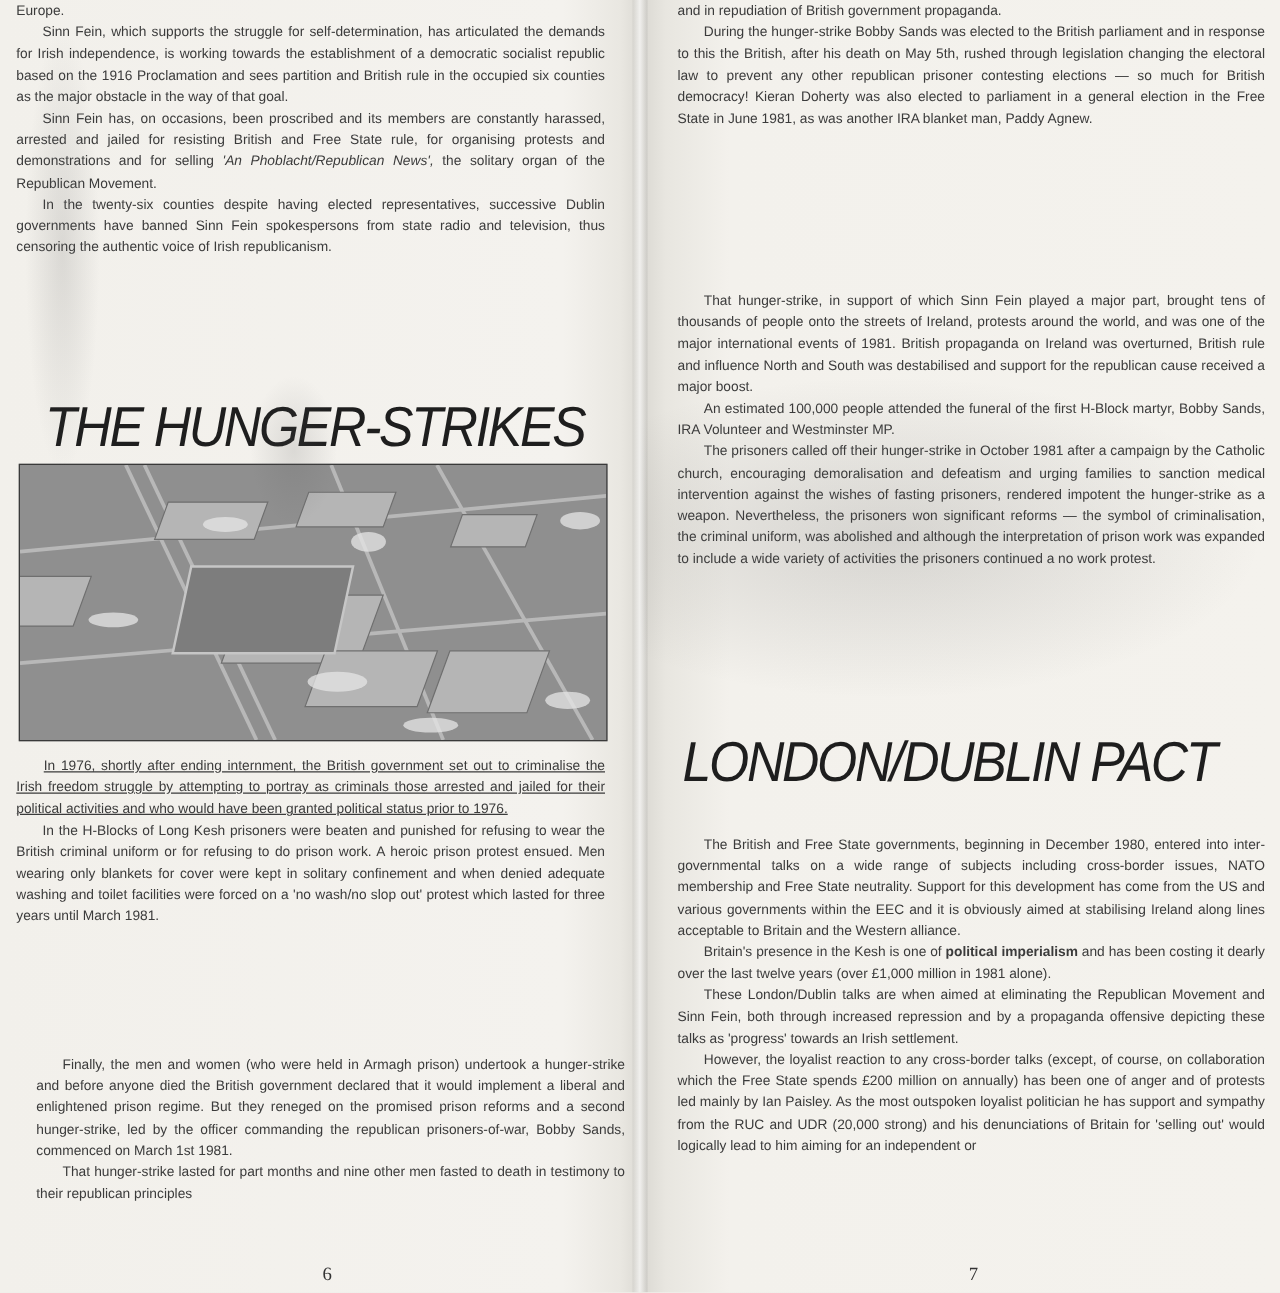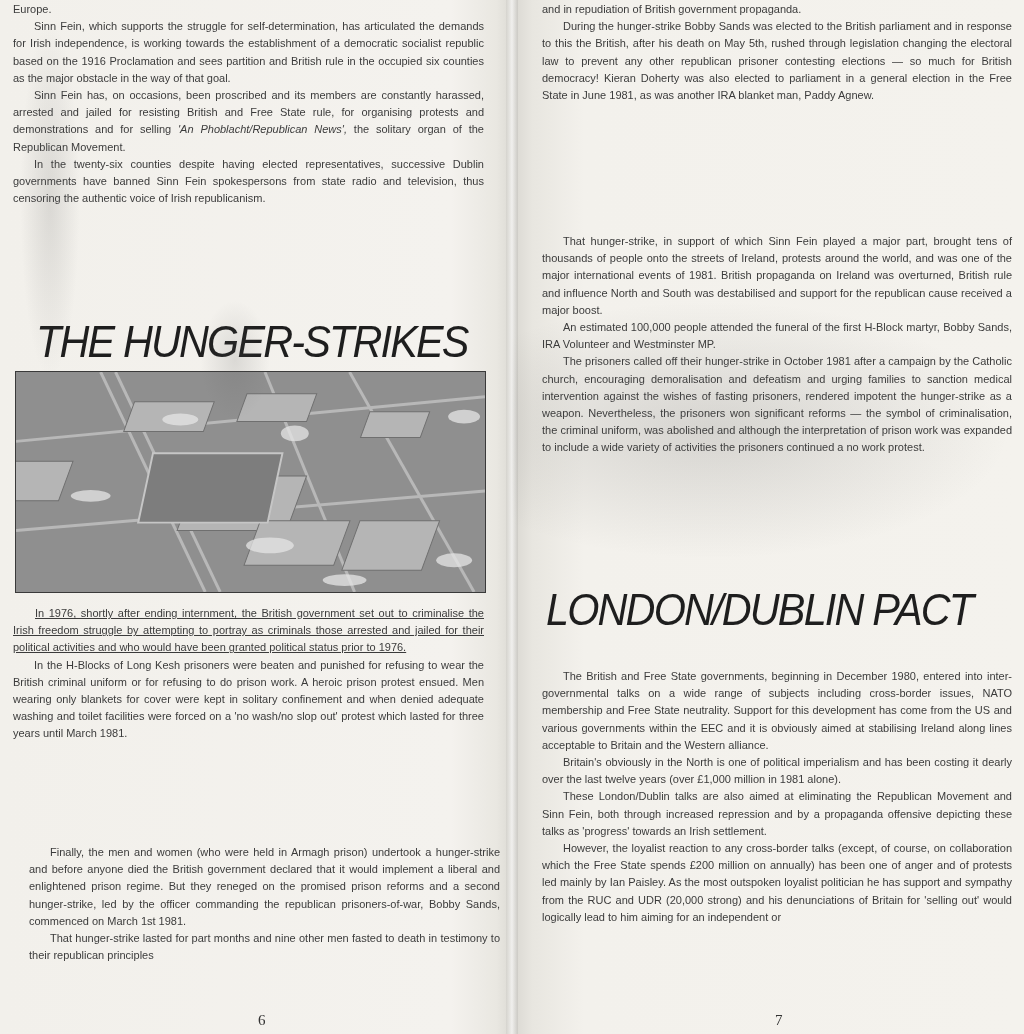--- a/index.html
+++ b/index.html
@@ -18,21 +18,21 @@
       background: linear-gradient(to right, rgba(0,0,0,0.05), rgba(255,255,255,0.6), rgba(0,0,0,0.08)); }
     .text {
       position: absolute;
       font-size: 11px; line-height: 17.2px;
       text-align: justify;
       color: #3b3b3b;
     }
     .text p { margin: 0; text-indent: 21px; }
     .text p.noindent { text-indent: 0; }
     .text em { font-style: italic; }
-    .text b { font-weight: normal; }
+    .text b { font-weight: bold; }
     .heading {
       position: absolute;
       font-family: "Liberation Sans", sans-serif;
       font-style: italic;
       font-weight: normal;
       color: #1e1e1e;
       letter-spacing: -2px;
       transform: scaleX(0.92);
       transform-origin: left top;
       white-space: nowrap;
@@ -131,22 +131,22 @@
     <div class="text" style="left:30px; top:233px; width:470px;">
       <p>That hunger-strike, in support of which Sinn Fein played a major part, brought tens of thousands of people onto the streets of Ireland, protests around the world, and was one of the major international events of 1981.  British propaganda on Ireland was overturned, British rule and influence North and South was destabilised and support for the republican cause received a major boost.</p>
       <p>An estimated 100,000 people attended the funeral of the first H-Block martyr, Bobby Sands, IRA Volunteer and Westminster MP.</p>
       <p>The prisoners called off their hunger-strike in October 1981 after a campaign by the Catholic church, encouraging demoralisation and defeatism and urging families to sanction medical intervention against the wishes of fasting prisoners, rendered impotent the hunger-strike as a weapon. Nevertheless, the prisoners won significant reforms — the symbol of criminalisation, the criminal uniform, was abolished and although the interpretation of prison work was expanded to include a wide variety of activities the prisoners continued a no work protest.</p>
     </div>
 
     <div class="heading" style="left:34px; top:584px; font-size:45px;">LONDON/DUBLIN PACT</div>
 
     <div class="text" style="left:30px; top:668px; width:470px;">
       <p>The British and Free State governments, beginning in December 1980, entered into inter-governmental talks on a wide range of subjects including cross-border issues, NATO membership and Free State neutrality.  Support for this development has come from the US and various governments within the EEC and it is obviously aimed at stabilising Ireland along lines acceptable to Britain and the Western alliance.</p>
-      <p><span>Britain's obviously in the North is one of </span><b>political imperialism</b><span> and has been costing it dearly over the last twelve years (over £1,000 million in 1981 alone).</span></p>
-      <p>These London/Dublin talks are also aimed at eliminating the Republican Movement and Sinn Fein, both through increased repression and by a propaganda offensive depicting these talks as 'progress' towards an Irish settlement.</p>
+      <p><span>Britain's presence in the Kesh is one of </span><b>political imperialism</b><span> and has been costing it dearly over the last twelve years (over £1,000 million in 1981 alone).</span></p>
+      <p>These London/Dublin talks are when aimed at eliminating the Republican Movement and Sinn Fein, both through increased repression and by a propaganda offensive depicting these talks as 'progress' towards an Irish settlement.</p>
       <p>However, the loyalist reaction to any cross-border talks (except, of course, on collaboration which the Free State spends £200 million on annually) has been one of anger and of protests led mainly by Ian Paisley. As the most outspoken loyalist politician he has support and sympathy from the RUC and UDR (20,000 strong) and his denunciations of Britain for 'selling out' would logically lead to him aiming for an independent or</p>
     </div>
 
     <div class="pagenum" style="left:263px; top:1012px;">7</div>
 
     <div class="smudge" style="left:0px; top:300px; width:500px; height:260px; background: radial-gradient(ellipse at 40% 50%, rgba(80,80,80,0.18), rgba(80,80,80,0) 70%);"></div>
   </div>
 
   <div class="gutter"></div>
 </div>

